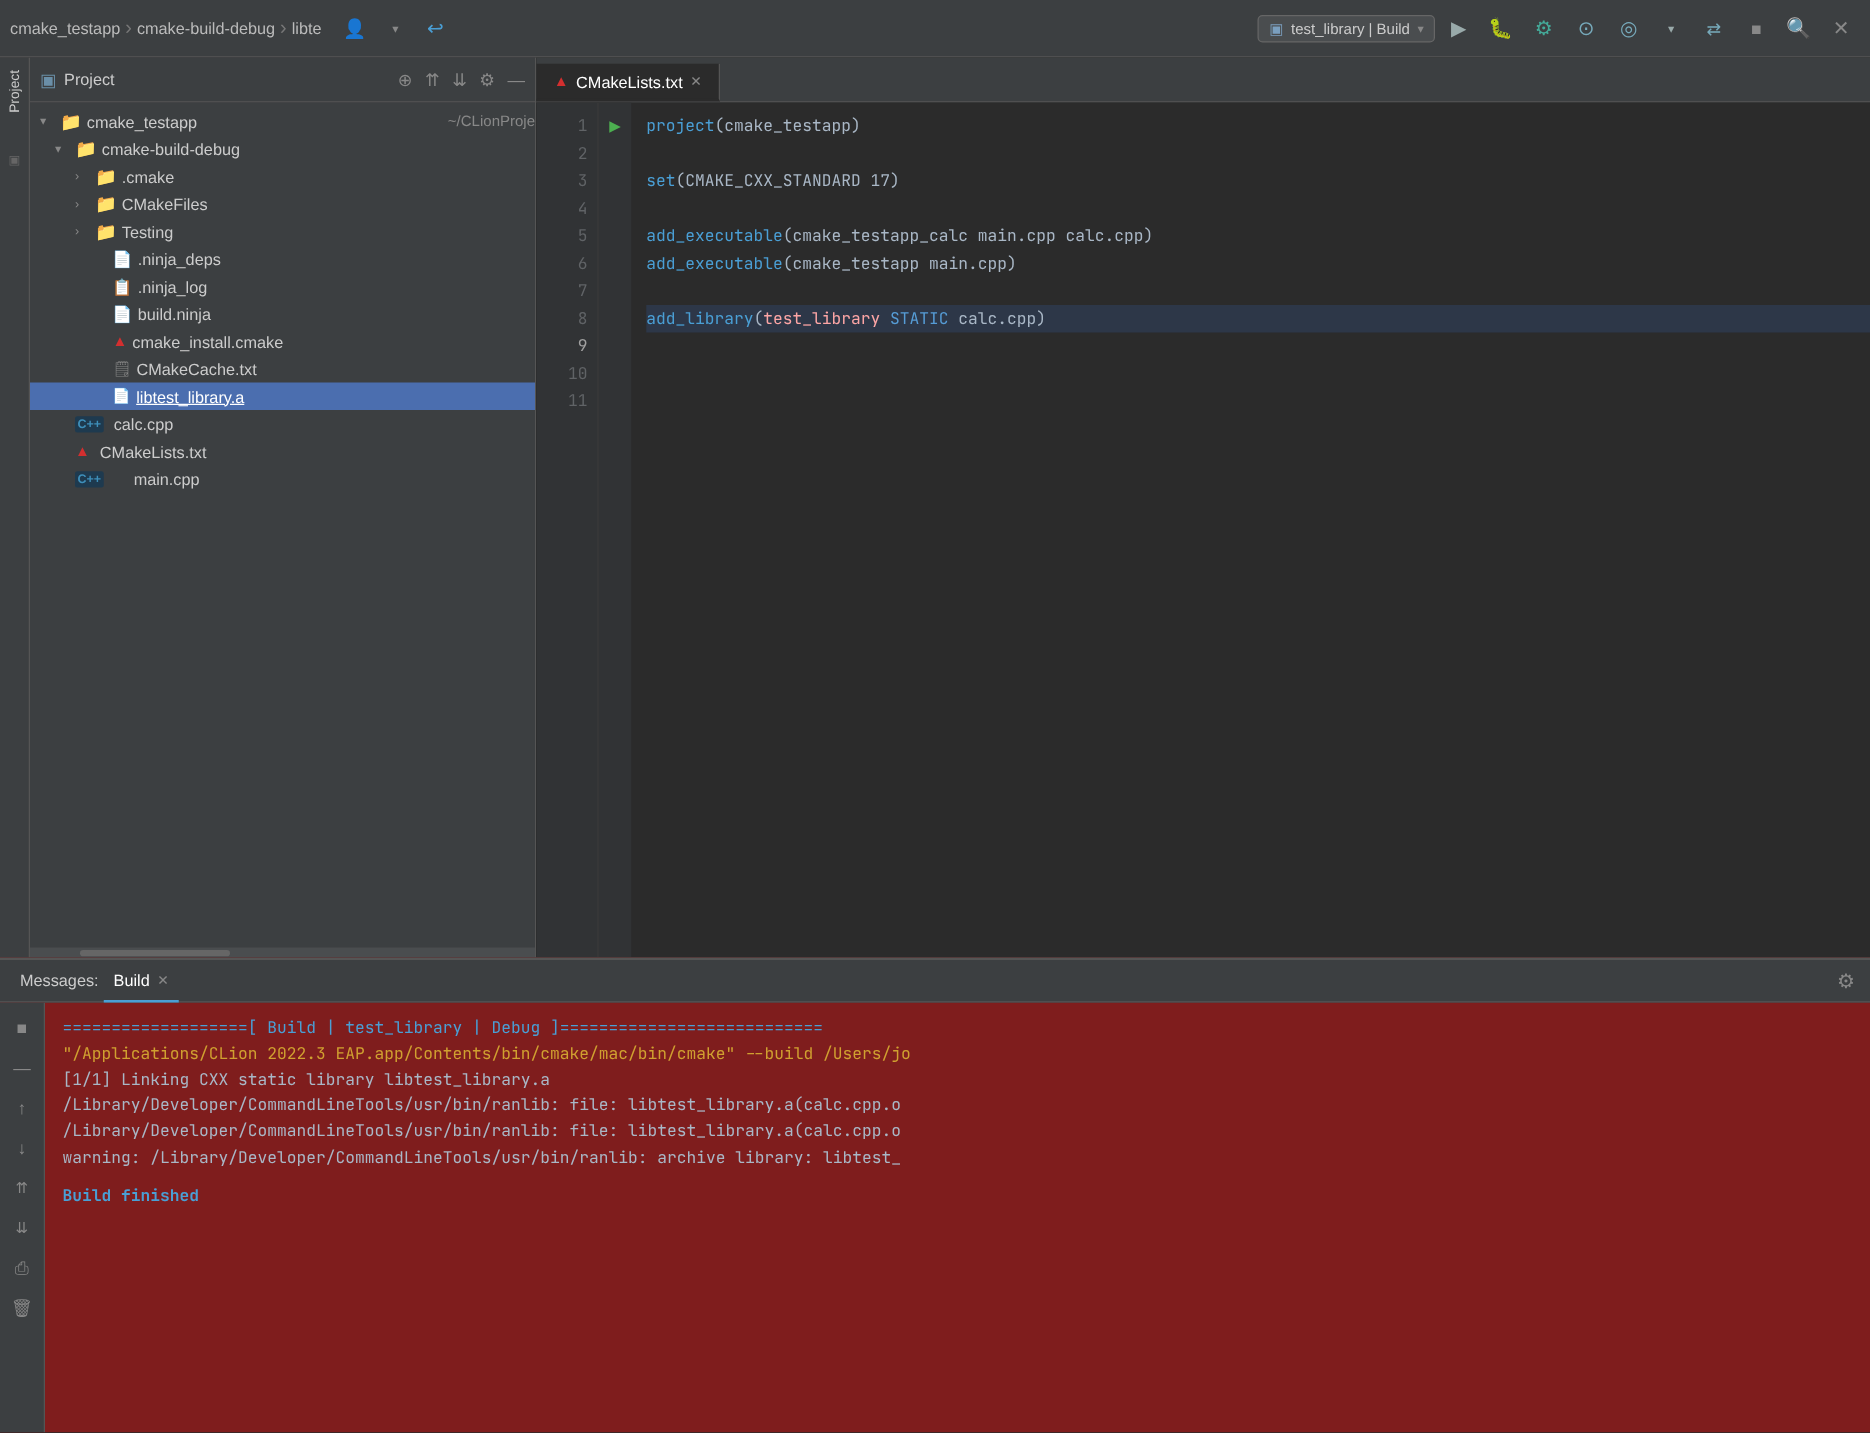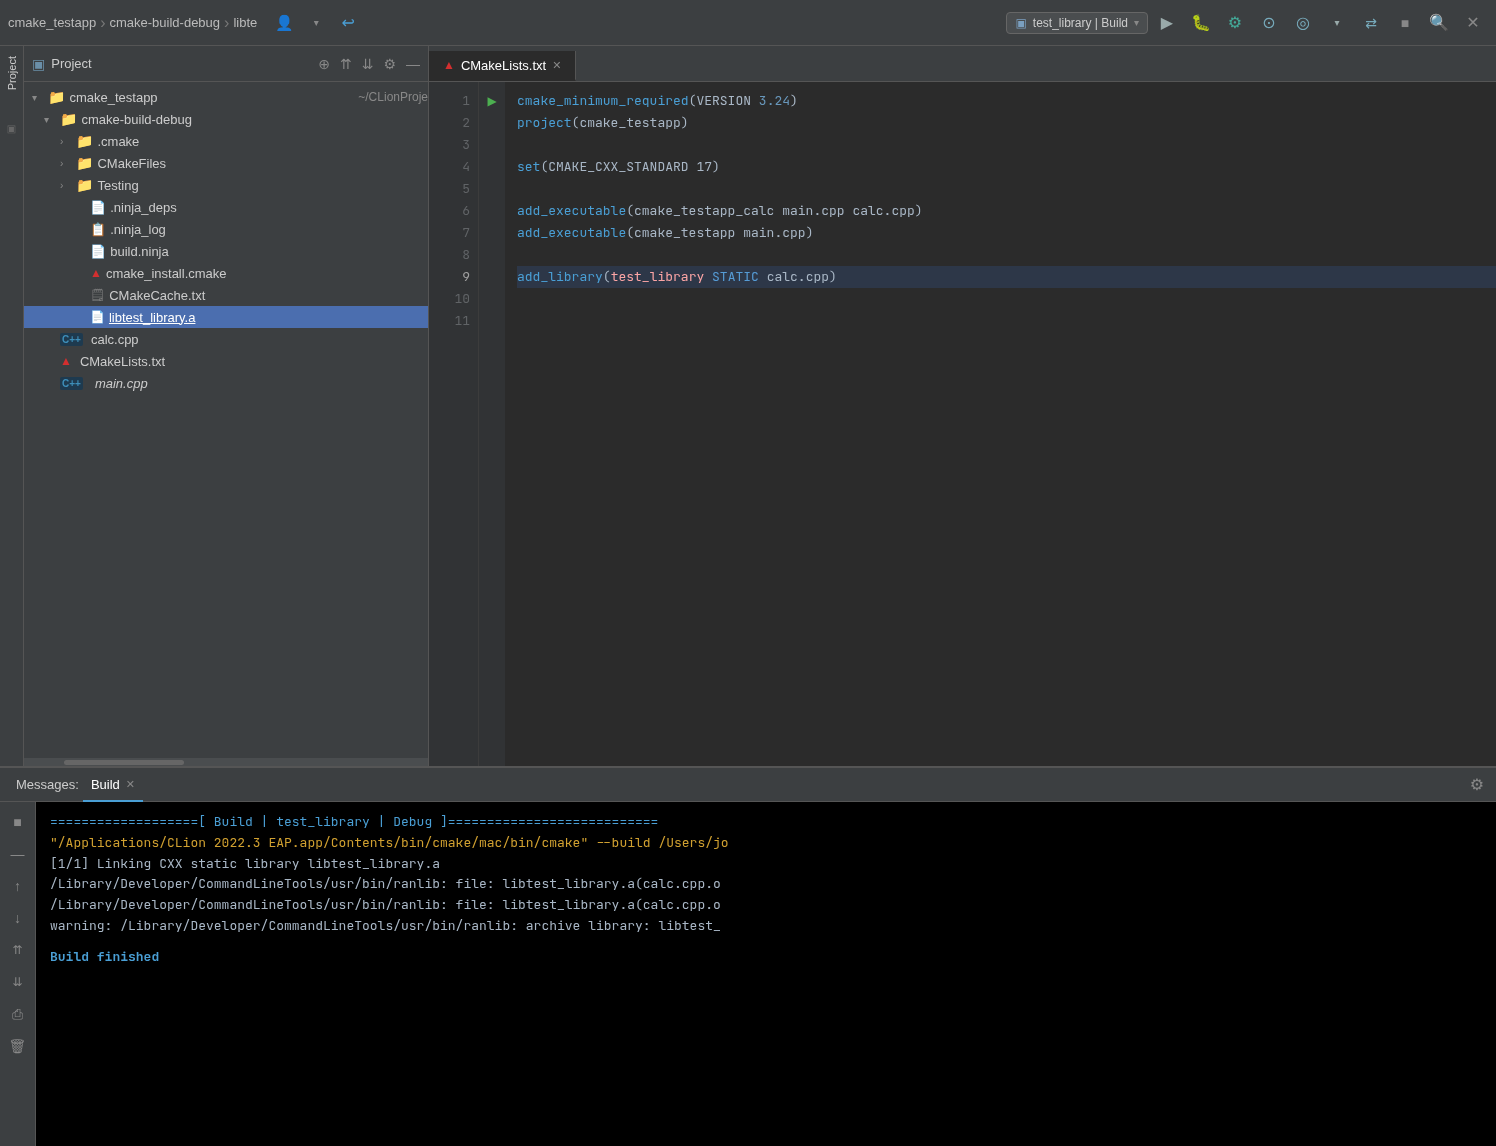--- a/index.html
+++ b/index.html
@@ -255,21 +255,21 @@
       background: #2d3748;
     }
     .kw-number { color: #6897bb; }
     .kw-cmake-func { color: #4a9fd5; }
     .kw-cmake-static { color: #569cd6; }
     .kw-paren { color: #a9b7c6; }
 
     
     .bottom-panel {
       height: 380px;
-      background: #000000;
+      background: #7f1d1d;
       border-top: 2px solid #555;
       display: flex;
       flex-direction: column;
       flex-shrink: 0;
     }
     .bottom-tabs {
       height: 34px;
       background: #3c3f41;
       display: flex;
       align-items: center;
@@ -480,21 +480,21 @@
 
       <div class="tree-item" style="padding-left:20px;">
         <span class="tree-chevron" style="visibility:hidden;">›</span>
         <span style="color:#d32f2f;font-size:12px;font-weight:bold;">▲</span>
         <span class="item-label" style="margin-left:4px;">CMakeLists.txt</span>
       </div>
 
       <div class="tree-item" style="padding-left:20px;">
         <span class="tree-chevron" style="visibility:hidden;">›</span>
         <span class="cpp-icon">C++</span>
-        <span class="item-label" style="margin-left:8px;font-style:italic;">main.cpp</span>
+        <span class="item-label" style="margin-left:20px;">main.cpp</span>
       </div>
     </div>
 
     <div class="scrollbar-h">
       <div class="scrollbar-thumb"></div>
     </div>
   </div>
 
   <div class="editor-panel">
     <div class="editor-tabs">
@@ -530,21 +530,20 @@
         <div class="run-gutter-item"></div>
         <div class="run-gutter-item"></div>
         <div class="run-gutter-item"></div>
         <div class="run-gutter-item"></div>
         <div class="run-gutter-item"></div>
         <div class="run-gutter-item"></div>
         <div class="run-gutter-item"></div>
       </div>
 
       <div class="code-content">
-        <div class="code-line"><span class="kw-cmake-func">cmake_minimum_required</span><span class="kw-paren">(</span><span style="color:#a9b7c6;">VERSION </span><span class="kw-number">3.24</span><span class="kw-paren">)</span></div>
         <div class="code-line"><span class="kw-cmake-func">project</span><span class="kw-paren">(</span><span style="color:#a9b7c6;">cmake_testapp</span><span class="kw-paren">)</span></div>
         <div class="code-line"> </div>
         <div class="code-line"><span class="kw-cmake-func">set</span><span class="kw-paren">(</span><span style="color:#a9b7c6;">CMAKE_CXX_STANDARD 17</span><span class="kw-paren">)</span></div>
         <div class="code-line"> </div>
         <div class="code-line"><span class="kw-cmake-func">add_executable</span><span class="kw-paren">(</span><span style="color:#a9b7c6;">cmake_testapp_calc main.cpp calc.cpp</span><span class="kw-paren">)</span></div>
         <div class="code-line"><span class="kw-cmake-func">add_executable</span><span class="kw-paren">(</span><span style="color:#a9b7c6;">cmake_testapp main.cpp</span><span class="kw-paren">)</span></div>
         <div class="code-line"> </div>
         <div class="code-line highlighted"><span class="kw-cmake-func">add_library</span><span class="kw-paren">(</span><span style="color:#fca5a5;">test_library </span><span class="kw-cmake-static">STATIC</span><span style="color:#a9b7c6;"> calc.cpp</span><span class="kw-paren">)</span></div>
         <div class="code-line"> </div>
         <div class="code-line"> </div>

